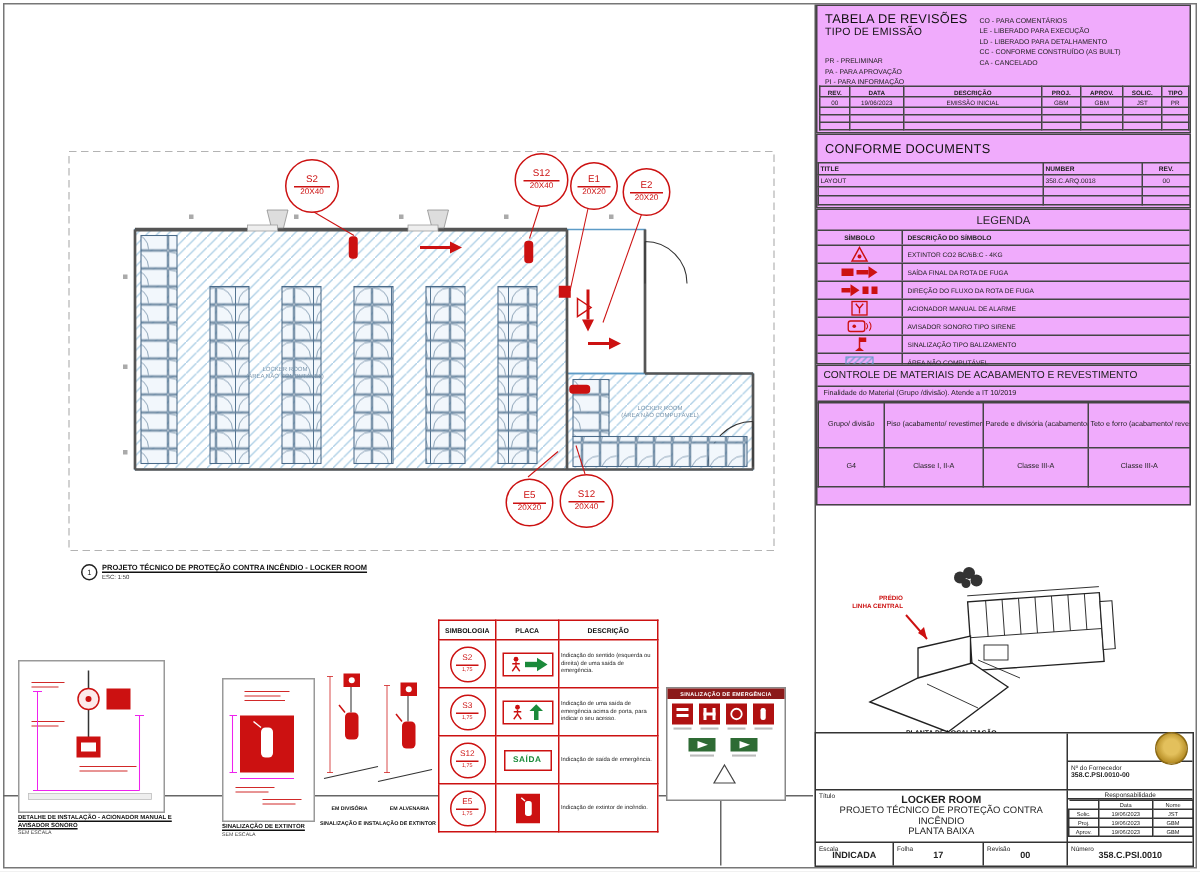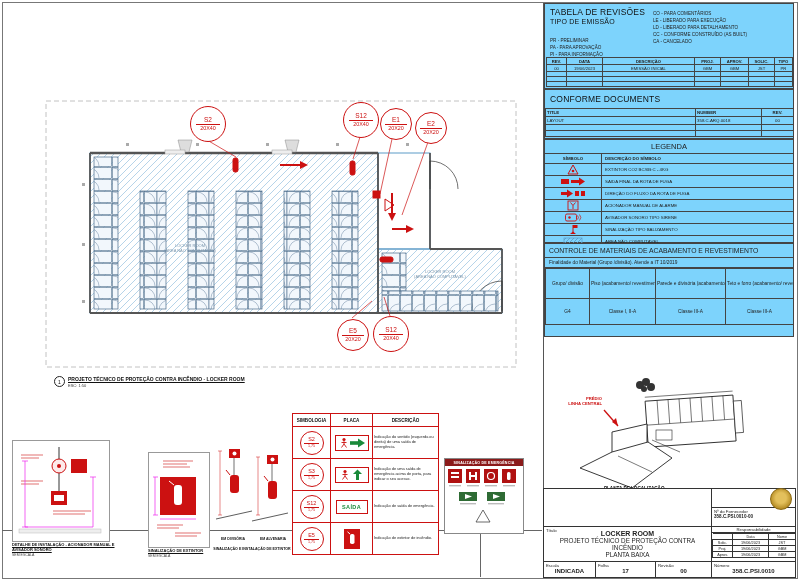--- a/index.html
+++ b/index.html
@@ -3,21 +3,21 @@
 <meta charset="utf-8">
 <style>
   html,body{margin:0;padding:0;background:#e8e8e8;}
   .sheet{position:relative;width:800px;height:581px;background:#fff;font-family:"Liberation Sans",sans-serif;overflow:hidden;color:#222;}
   .abs{position:absolute;}
   .frame{position:absolute;left:2px;top:2px;width:794px;height:575px;border:1px solid #777;}
   .vline{position:absolute;background:#666;width:1px;}
   .hline{position:absolute;background:#666;height:1px;}
   
   .rightcol{position:absolute;left:543px;top:3px;width:252px;height:573px;border-left:1px solid #555;}
-  .block{position:absolute;left:0;width:250px;border:1px solid #444;background:#7dd3fc;box-sizing:border-box;}
+  .block{position:absolute;left:0;width:250px;border:1px solid #444;background:#f0abfc;box-sizing:border-box;}
   .blk-title{font-size:8.5px;color:#111;padding:3px 0 0 5px;letter-spacing:.2px;}
   .codes{font-size:4.6px;line-height:7px;color:#222;}
   table.t{border-collapse:collapse;table-layout:fixed;width:100%;}
   table.t td{border:1px solid #444;overflow:hidden;white-space:nowrap;padding:0 1px;}
   .c{text-align:center;}
   .pre{white-space:pre-line;}
   
   .leg-row{display:flex;border-top:1px solid #444;align-items:center;}
   .leg-ic{width:56px;display:flex;justify-content:center;align-items:center;border-right:1px solid #444;align-self:stretch;}
   .leg-tx{flex:1;font-size:4.4px;padding:2px 3px;color:#222;}

